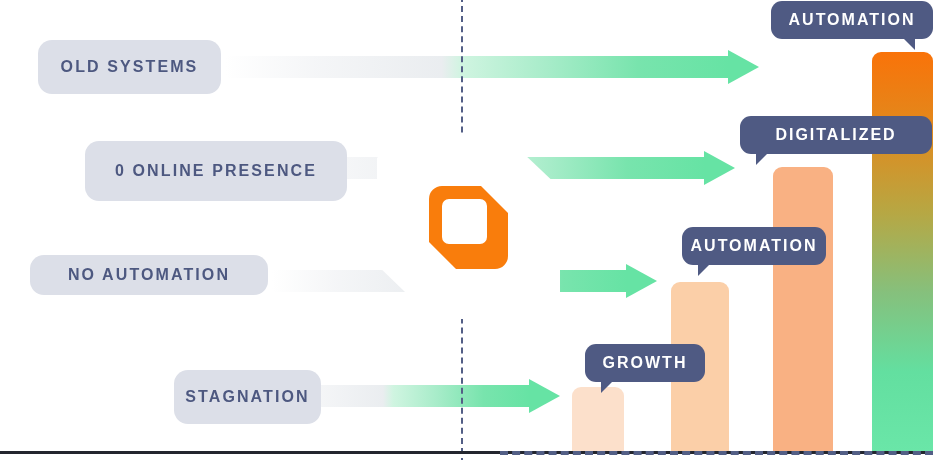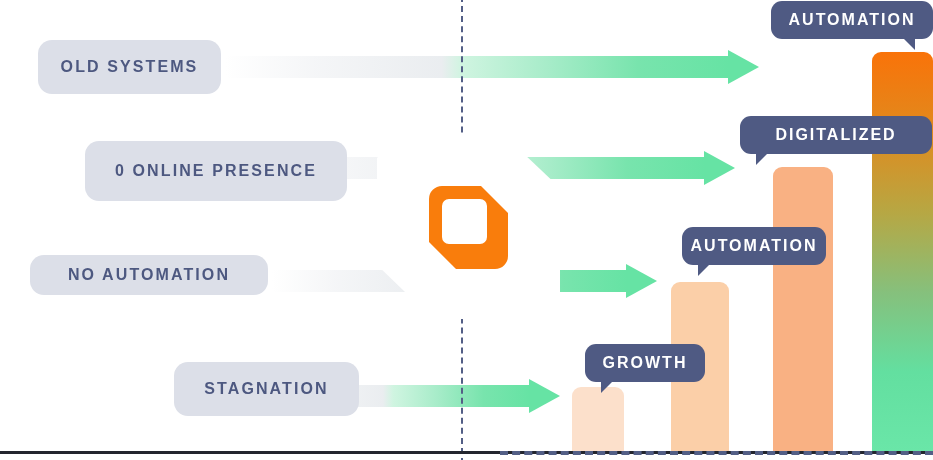--- a/index.html
+++ b/index.html
@@ -183,21 +183,21 @@
         <div class="head"></div>
       </div>
     </div>
 
   <div class="divider"></div>
 
   <div id="pills-layer">
       <div class="pill" style="left: 38px; top: 40px; width: 183px; height: 54px;">OLD SYSTEMS</div>
       <div class="pill" style="left: 85px; top: 141px; width: 262px; height: 60px;">0 ONLINE PRESENCE</div>
       <div class="pill" style="left: 30px; top: 255px; width: 238px; height: 40px;">NO AUTOMATION</div>
-      <div class="pill" style="left: 174px; top: 362px; width: 185px; height: 54px;">STAGNATION</div>
+      <div class="pill" style="left: 174px; top: 370px; width: 147px; height: 54px;">STAGNATION</div>
     </div>
 
   <div class="logo-card"></div>
   <div class="logo-mark">
     <svg width="79" height="83" viewBox="0 0 79 83" xmlns="http://www.w3.org/2000/svg">
       <path d="M13 0 H52 L79 27 V70 A13 13 0 0 1 66 83 H27 L0 56 V13 A13 13 0 0 1 13 0 Z
                M20 13 A7 7 0 0 0 13 20 V51 A7 7 0 0 0 20 58 H51 A7 7 0 0 0 58 51 V20 A7 7 0 0 0 51 13 Z" fill="#f97d0c" fill-rule="evenodd"></path>
     </svg>
   </div>
 

